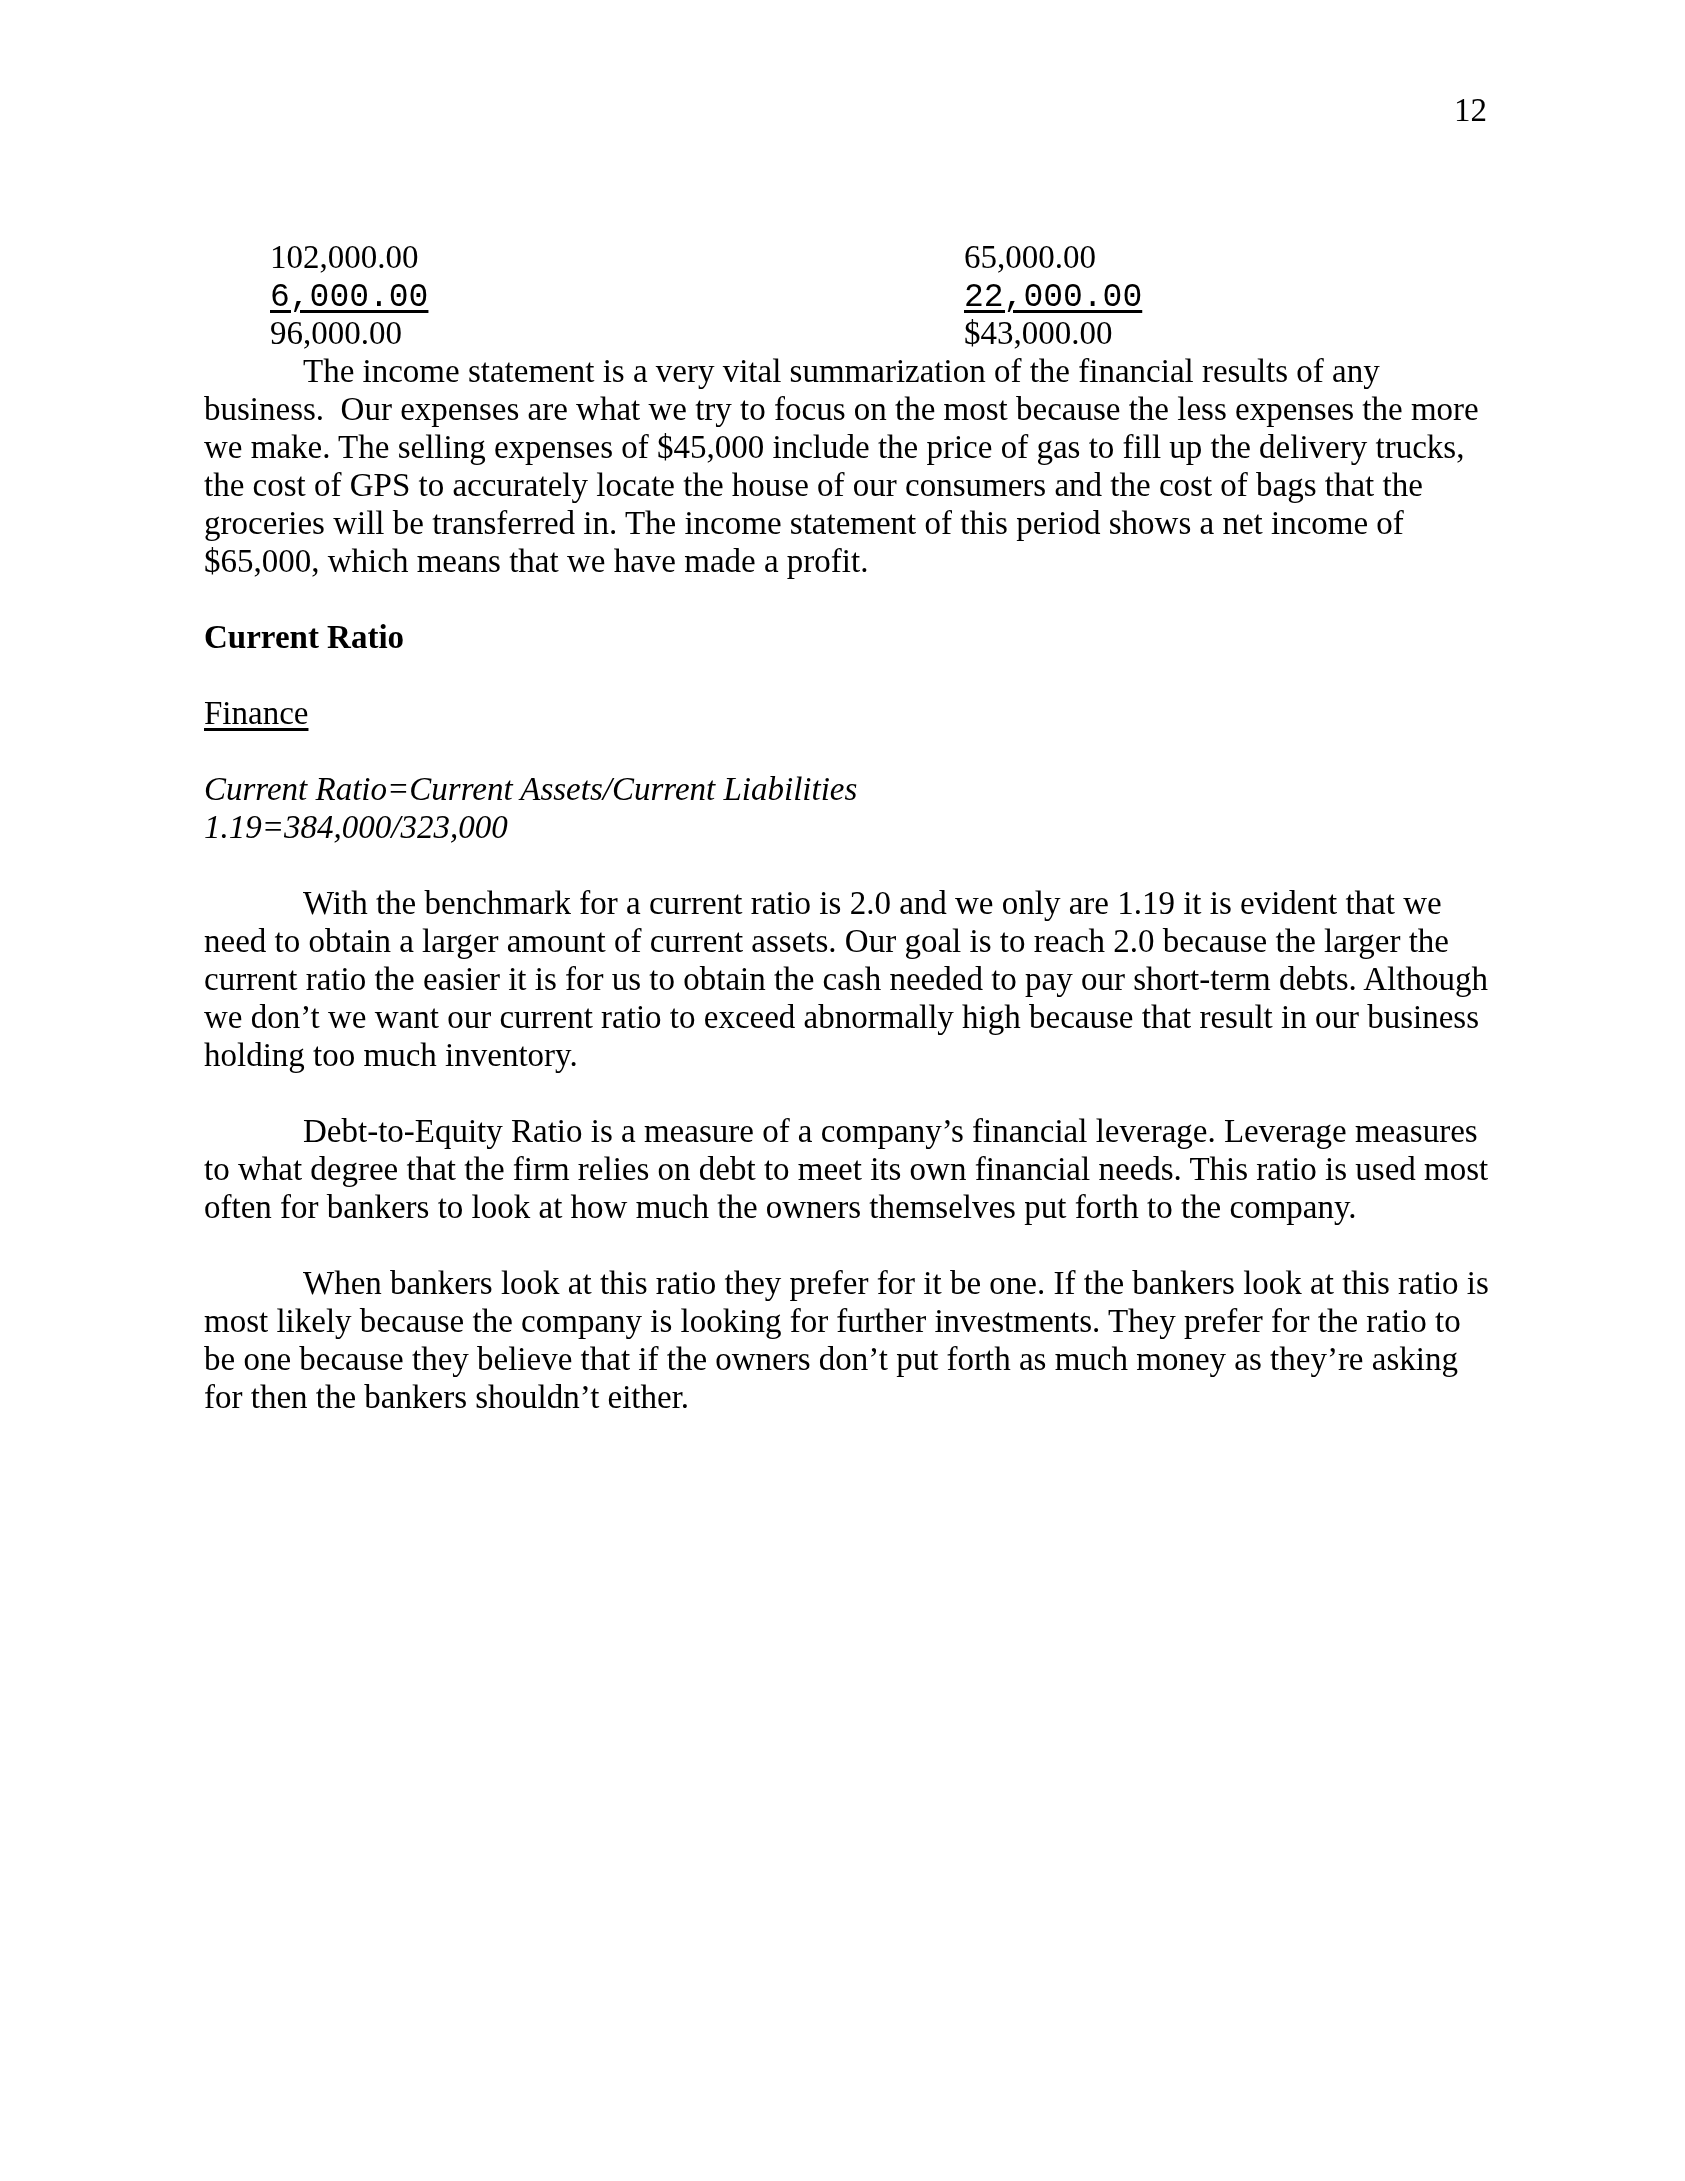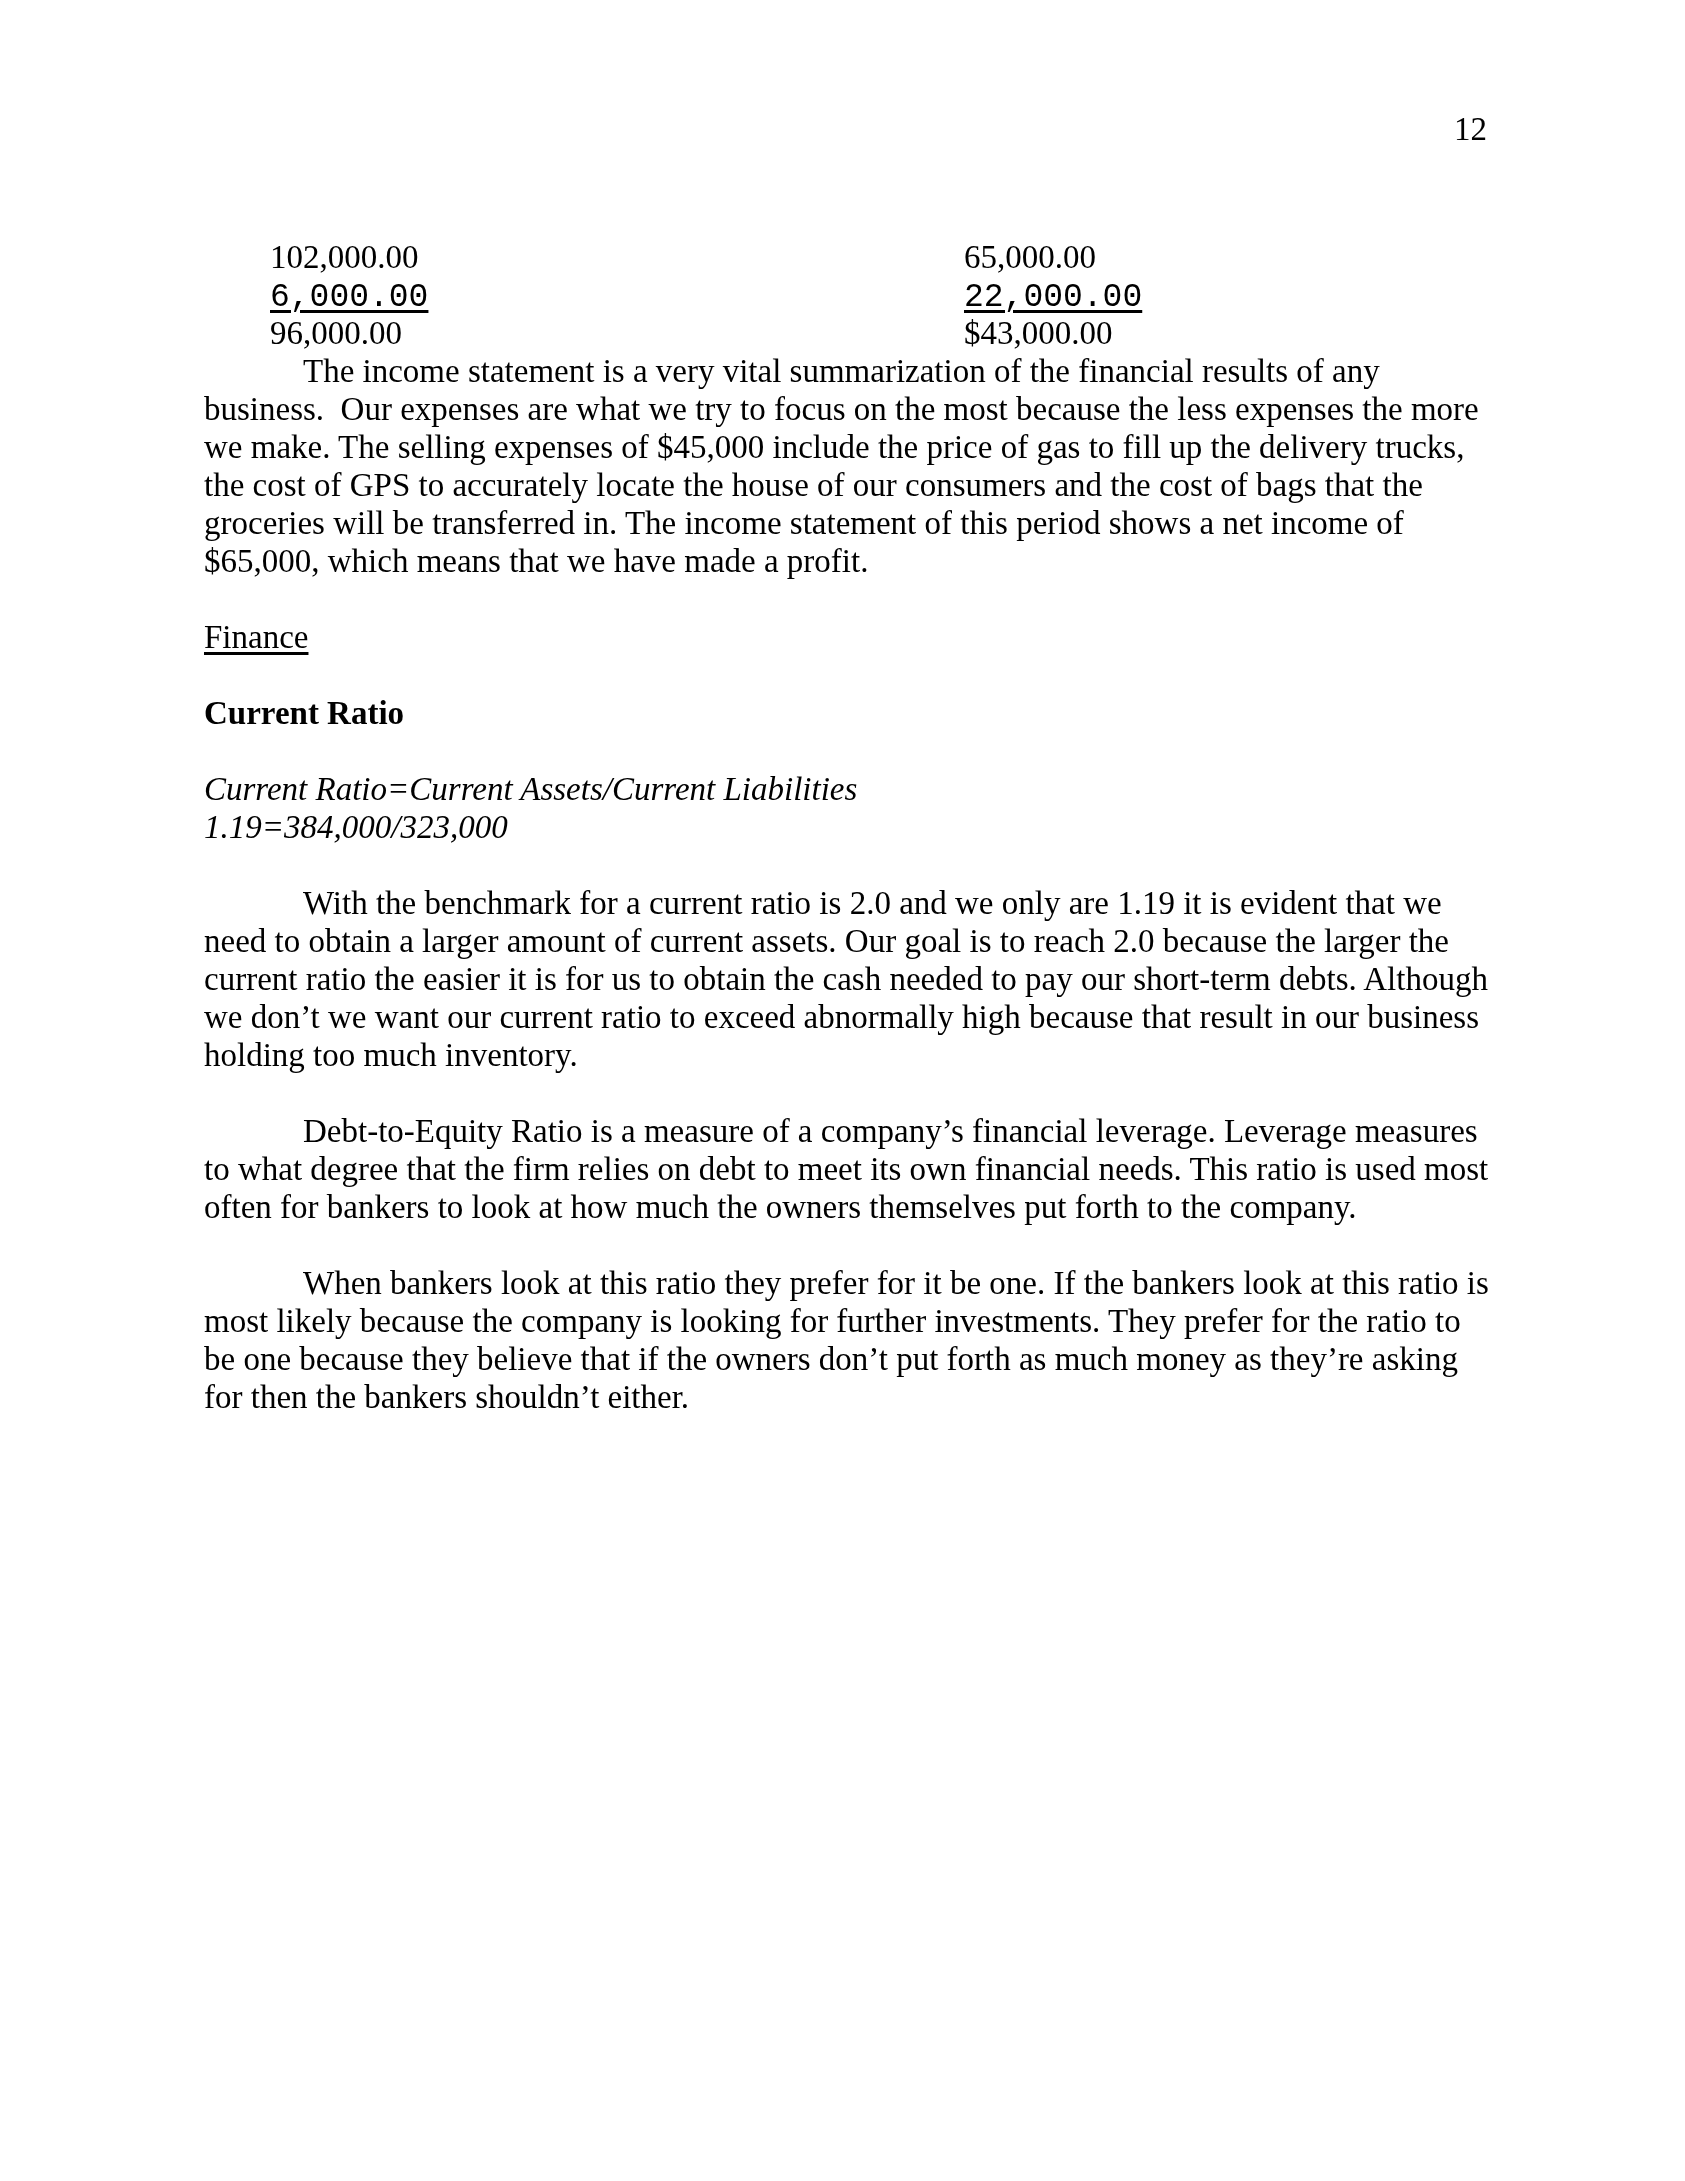--- a/index.html
+++ b/index.html
@@ -17,21 +17,20 @@
     font-family: "Liberation Serif", "DejaVu Serif", serif;
     font-size: 33px;
     line-height: 38px;
     overflow: hidden;
   }
   .page-number {
     position: absolute;
     top: 91px;
     right: 198px;
     text-align: right;
-    margin-top: 19px;
   }
   .content {
     position: absolute;
     top: 200px;
     left: 204px;
     right: 158px;
   }
   .block {
     margin: 0 0 38px 0;
     white-space: pre;
@@ -93,23 +92,23 @@
       </div>
     </div>
 
     <div class="para">The income statement is a very vital summarization of the financial results of any
 business.  Our expenses are what we try to focus on the most because the less expenses the more
 we make. The selling expenses of $45,000 include the price of gas to fill up the delivery trucks,
 the cost of GPS to accurately locate the house of our consumers and the cost of bags that the
 groceries will be transferred in. The income statement of this period shows a net income of
 $65,000, which means that we have made a profit.</div>
 
+    <div class="block heading-bold">Current Ratio</div>
+
     <div class="block"><span class="heading-underlined">Finance</span></div>
-
-    <div class="block heading-bold">Current Ratio</div>
 
 
     <div class="formula">Current Ratio=Current Assets/Current Liabilities
 1.19=384,000/323,000</div>
 
     <div class="para">With the benchmark for a current ratio is 2.0 and we only are 1.19 it is evident that we
 need to obtain a larger amount of current assets. Our goal is to reach 2.0 because the larger the
 current ratio the easier it is for us to obtain the cash needed to pay our short-term debts. Although
 we don’t we want our current ratio to exceed abnormally high because that result in our business
 holding too much inventory.</div>

